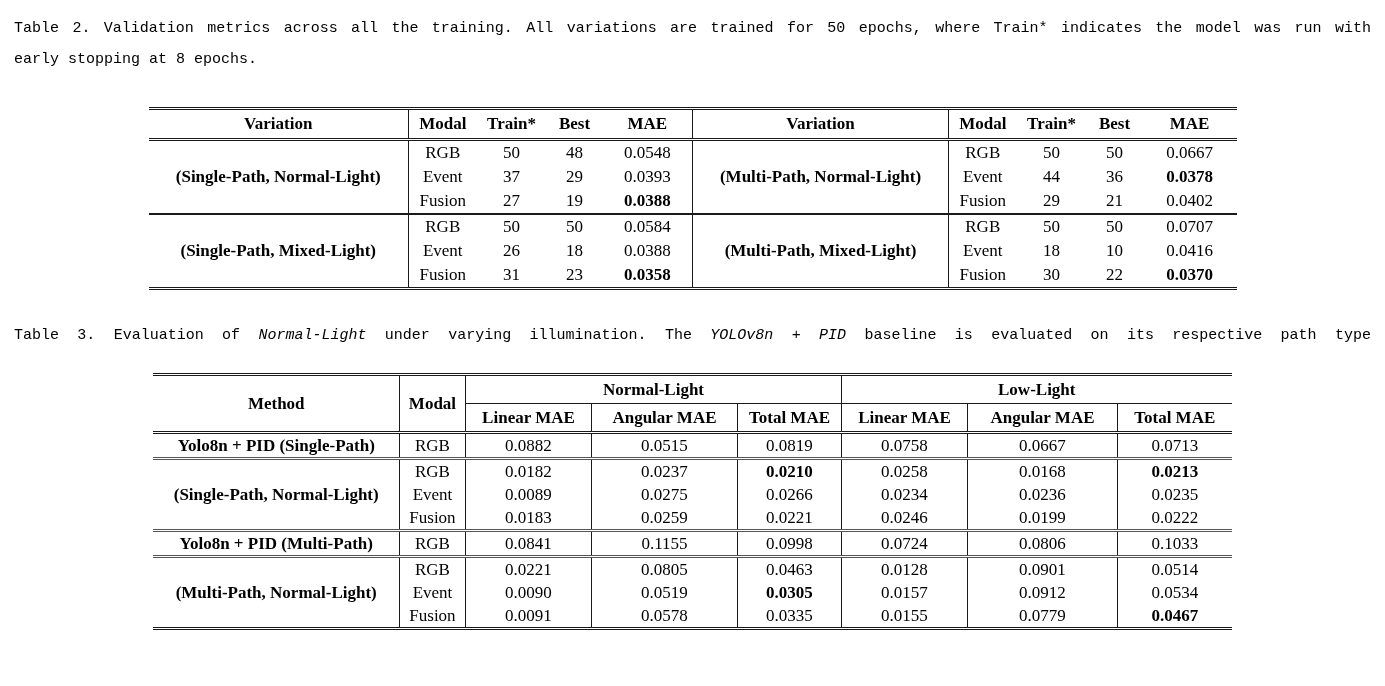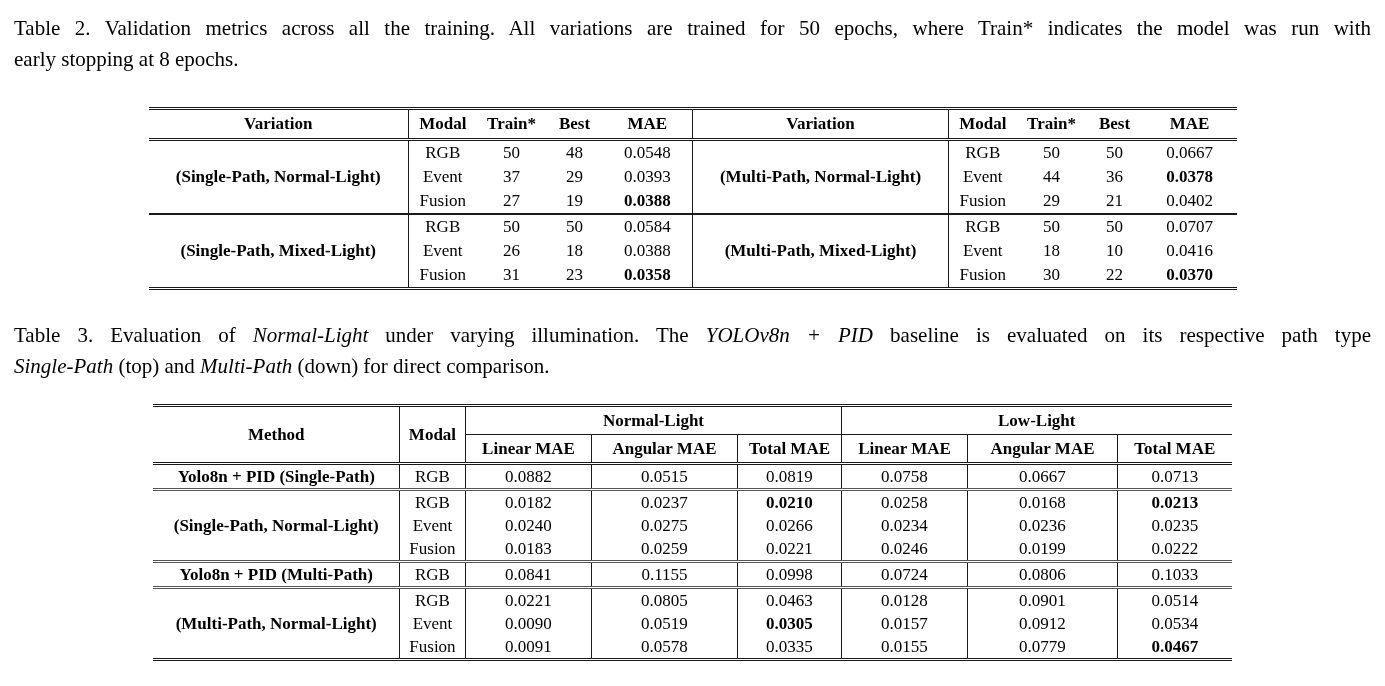--- a/index.html
+++ b/index.html
@@ -1,21 +1,21 @@
 <!DOCTYPE html>
 <html><head>
 <meta charset="utf-8">
 <style>
   html,body { margin:0; padding:0; background:#ffffff; }
   .page {
     position:relative; width:1385px; height:686px; overflow:hidden;
     background:#ffffff; color:#000000;
     font-family:"Liberation Serif", serif;
   }
-  .caption { padding:0 14px; font-size:21px; line-height:31px; color:#000; }
+  .caption { padding:0 14px; font-size:15px; line-height:31px; color:#000;font-family:Liberation Mono, monospace; }
   .cap2 { margin-top:13px; }
   .jl { text-align:justify; text-align-last:justify; }
   .it { font-style:italic; }
 
   table { border-collapse:collapse; table-layout:fixed; margin:0 auto; font-size:17px; color:#000; }
   th, td { text-align:center; vertical-align:middle; overflow:hidden; white-space:nowrap; }
   .b { font-weight:bold; }
 
   
   #t2 { width:1088px; margin-top:32px; border-top:3px double #1a1a1a; border-bottom:3px double #1a1a1a; }
@@ -136,21 +136,20 @@
         <td class="vline">Fusion</td>
         <td>30</td>
         <td>22</td>
         <td class="b">0.0370</td>
       </tr>
     </tbody>
   </table>
 
   <div class="caption" style="margin-top:30px;">
     <div class="jl"><span>Table 3. Evaluation of </span><span class="it">Normal-Light</span><span> under varying illumination. The </span><span class="it">YOLOv8n + PID</span><span> baseline is evaluated on its respective path type</span></div>
-    <div><span class="it">Single-Path</span><span> (top) and </span><span class="it">Multi-Path</span><span> (down) for direct comparison.</span></div>
   </div>
 
   <table id="t3">
     <colgroup>
       <col style="width:246px">
         <col style="width:66px">
       <col style="width:126px">
         <col style="width:146px">
         <col style="width:104px">
       <col style="width:126px">
@@ -189,21 +188,21 @@
         <td class="vline">RGB</td>
         <td class="vline">0.0182</td>
         <td class="vline">0.0237</td>
         <td class="vline b">0.0210</td>
         <td class="vline">0.0258</td>
         <td class="vline">0.0168</td>
         <td class="vline b">0.0213</td>
       </tr>
       <tr>
         <td class="vline">Event</td>
-        <td class="vline">0.0240</td>
+        <td class="vline">0.0089</td>
         <td class="vline">0.0275</td>
         <td class="vline">0.0266</td>
         <td class="vline">0.0234</td>
         <td class="vline">0.0236</td>
         <td class="vline">0.0235</td>
       </tr>
       <tr>
         <td class="vline">Fusion</td>
         <td class="vline">0.0183</td>
         <td class="vline">0.0259</td>

